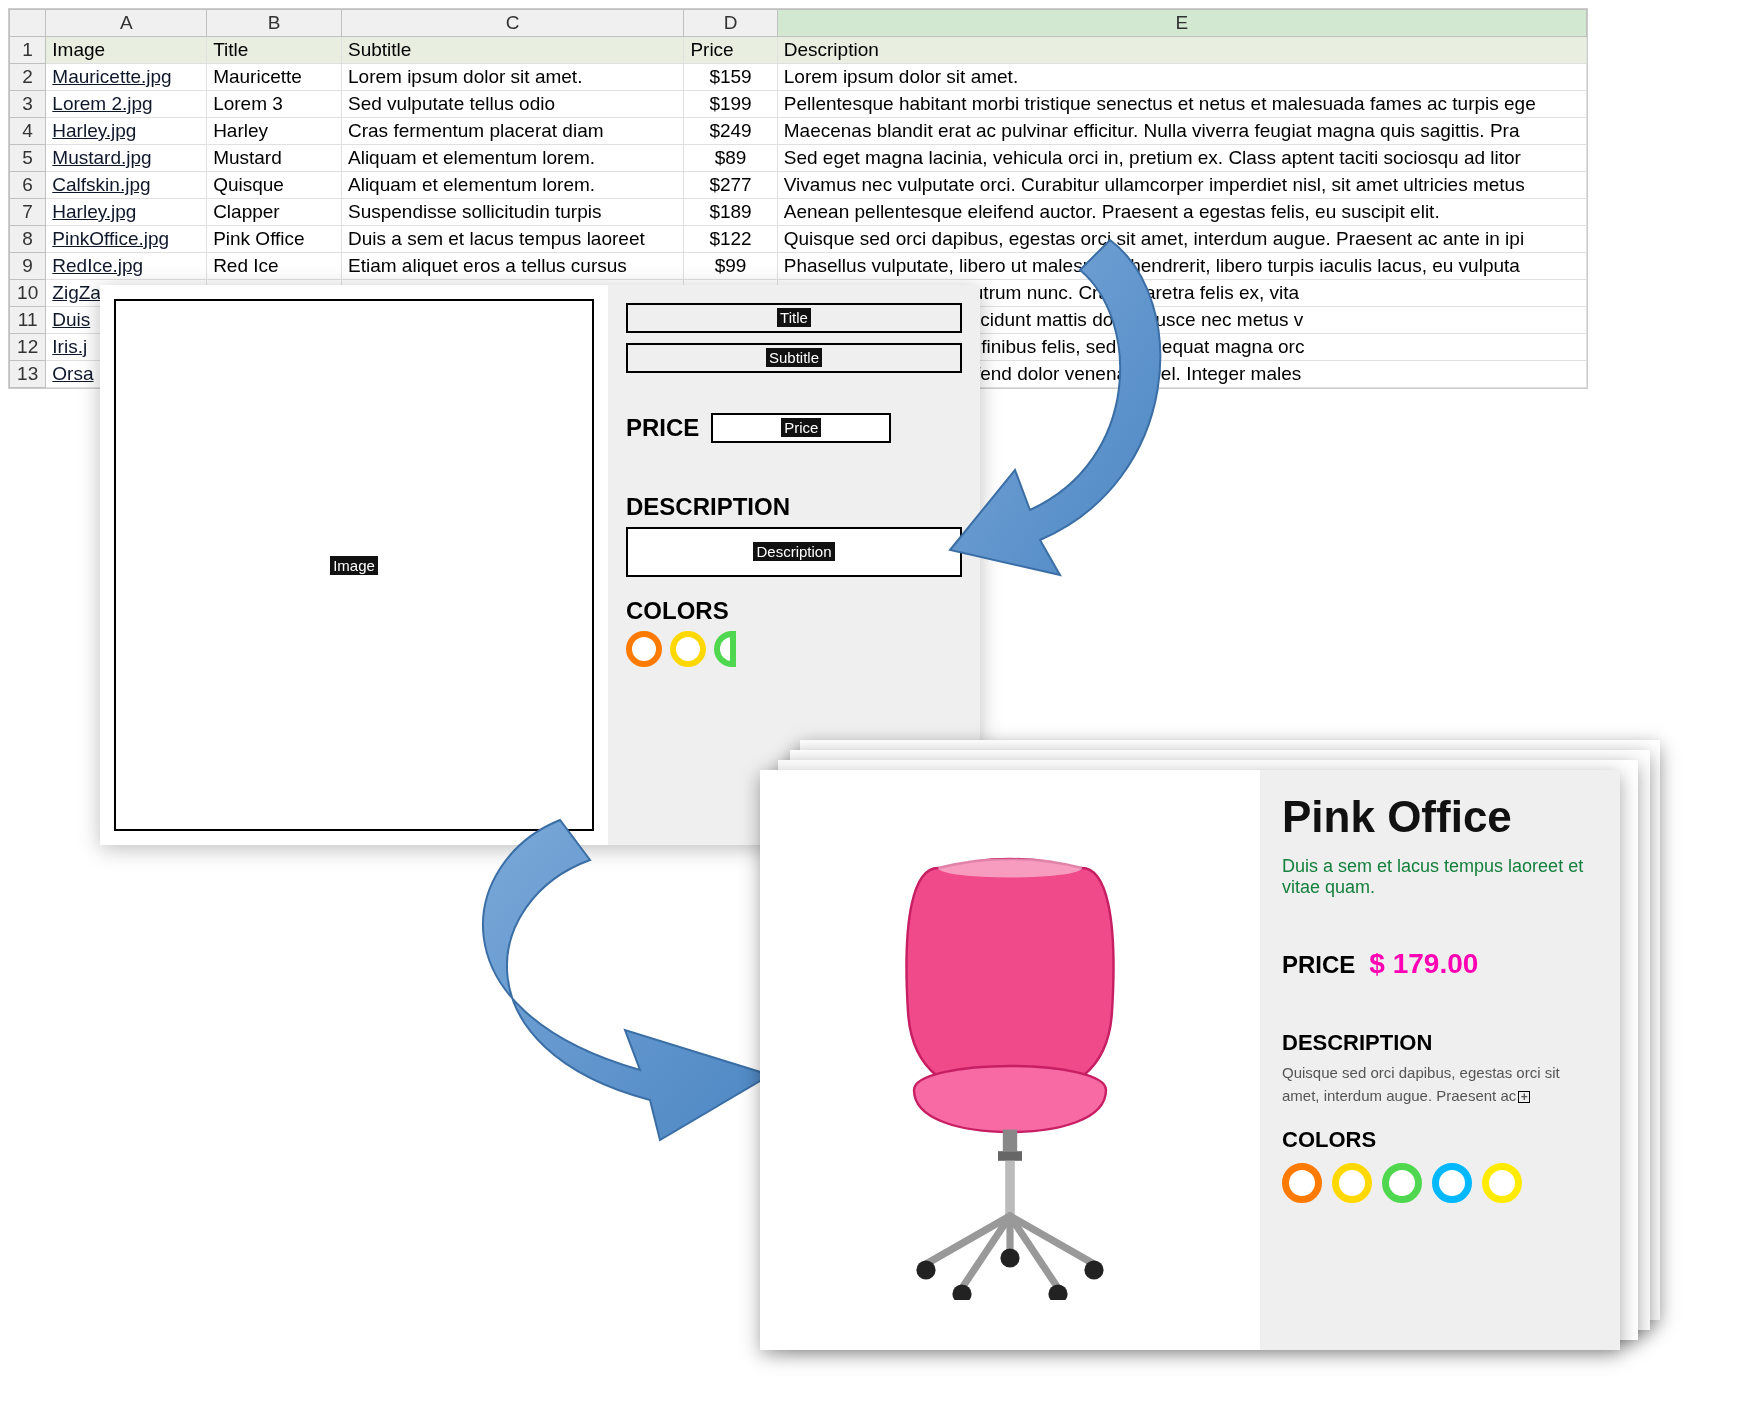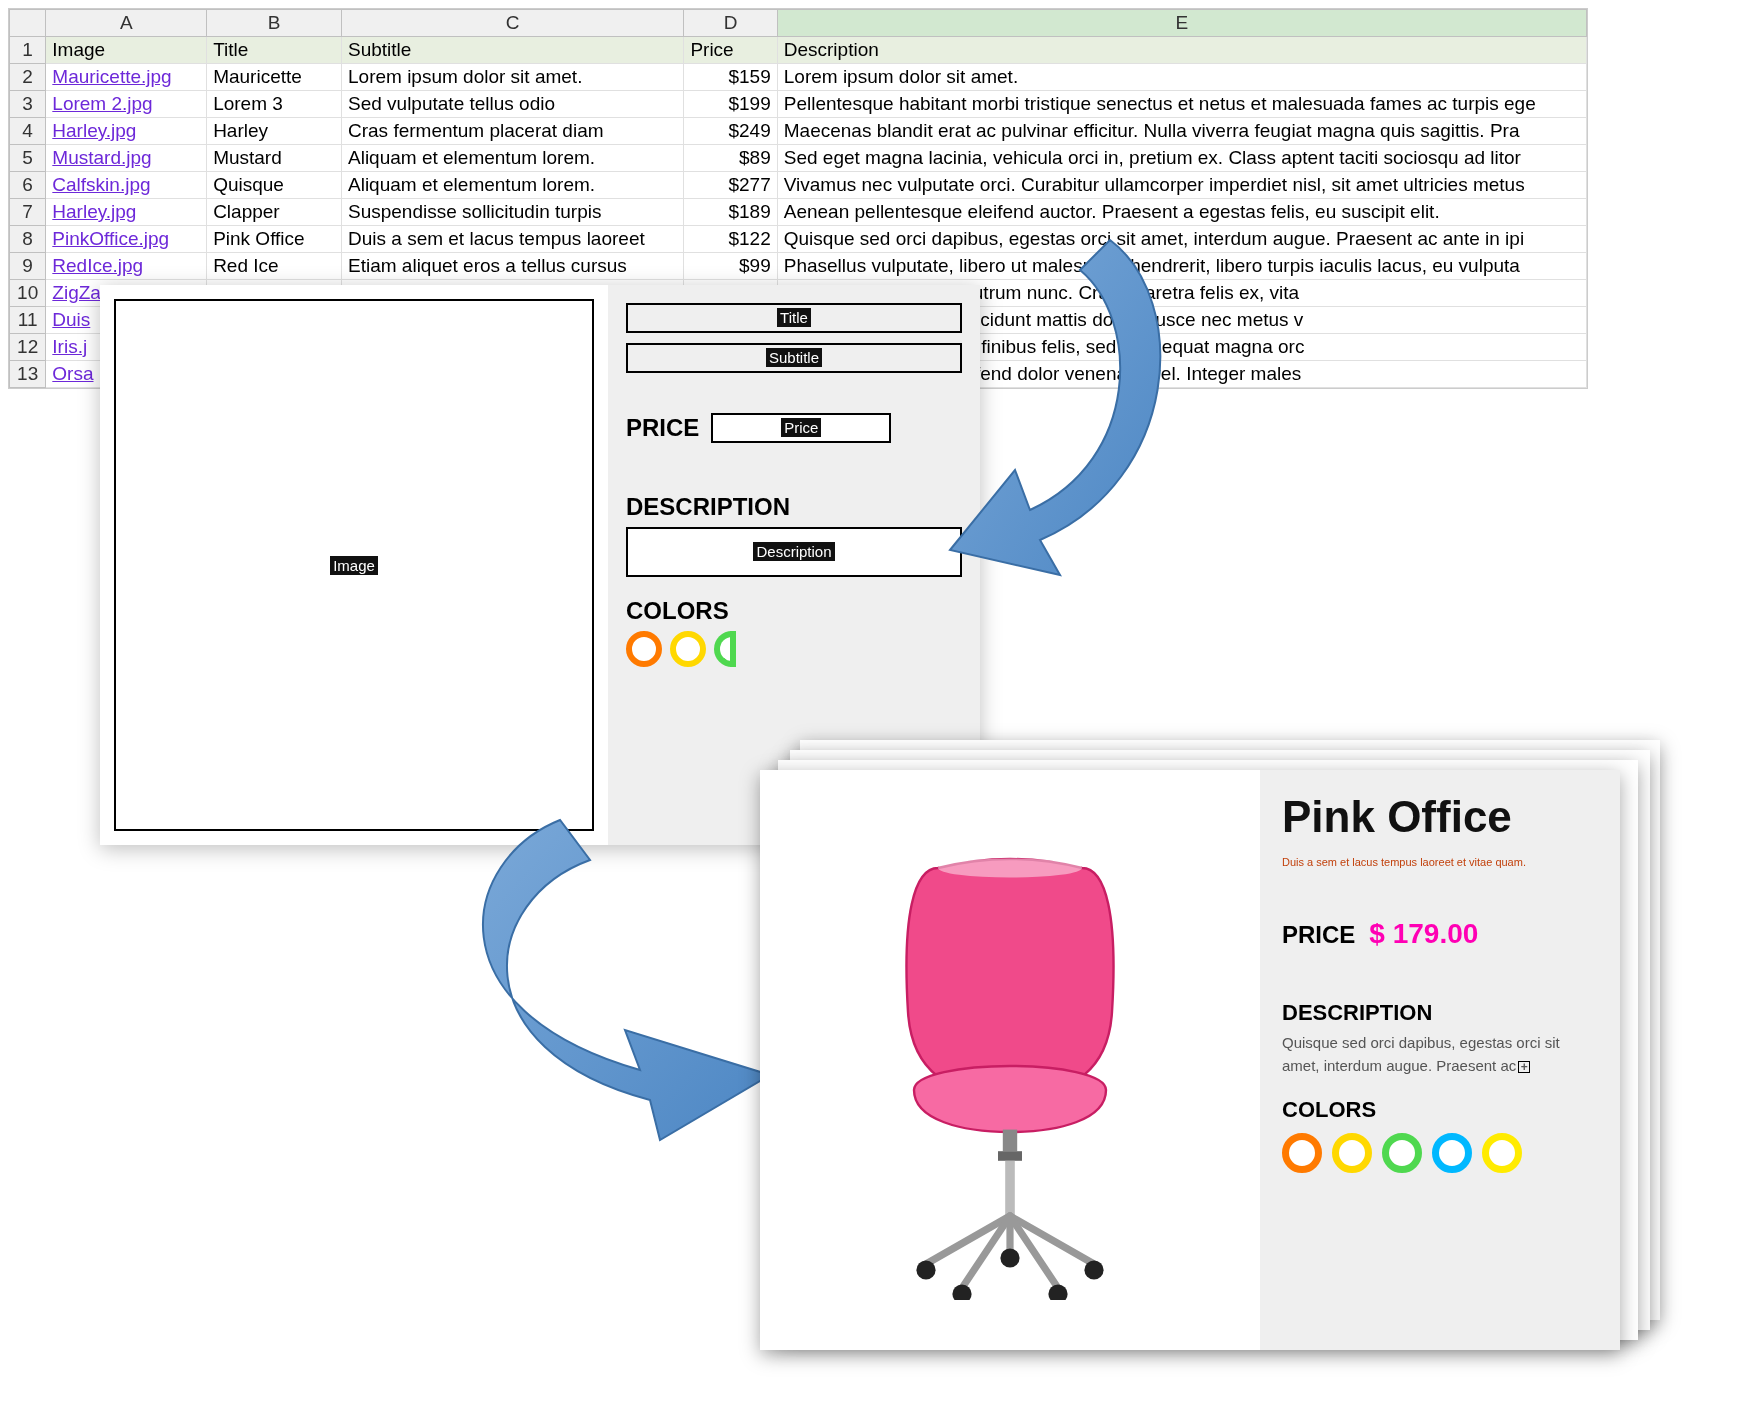--- a/index.html
+++ b/index.html
@@ -55,22 +55,22 @@
     padding: 2px 6px;
     white-space: nowrap;
     overflow: hidden;
     text-overflow: clip;
     color: #000;
   }
   .spreadsheet tr.headerrow td.cell {
     background: #e8efe0;
     font-weight: normal;
   }
-  .spreadsheet .link { color: #6d28d9; text-decoration: underline; }
-  .spreadsheet .price { text-align: right; }
+  .spreadsheet .link { color: #0f172a; text-decoration: underline; }
+  .spreadsheet .price { text-align: center; }
   .col-a { width: 155px; }
   .col-b { width: 130px; }
   .col-c { width: 330px; }
   .col-d { width: 90px; }
   .col-e { width: 780px; }
   
   
   .template {
     position: absolute;
     top: 285px;
@@ -153,21 +153,21 @@
     background:#efefef;
     padding: 22px 22px;
   }
   .card .info h1 {
     font-family: Arial Black, Arial, sans-serif;
     font-weight:900;
     font-size: 44px;
     margin: 0 0 14px 0;
     color:#111;
   }
-  .card .info .sub { font-size:11px; color:#c2410c; }
+  .card .info .sub { font-size:18px; color:#15803d; }
   .card .info .priceLine { margin-top:50px; display:flex; align-items:baseline; gap:14px;}
   .card .info .priceLine .lbl {
     font-family: Arial Black, Arial, sans-serif;
     font-weight:900; font-size:24px;
   }
   .card .info .priceLine .val {
     font-weight:900; font-size:28px; color:#ff00b4;
   }
   .card .info h3 {
     font-family: Arial Black, Arial, sans-serif;

